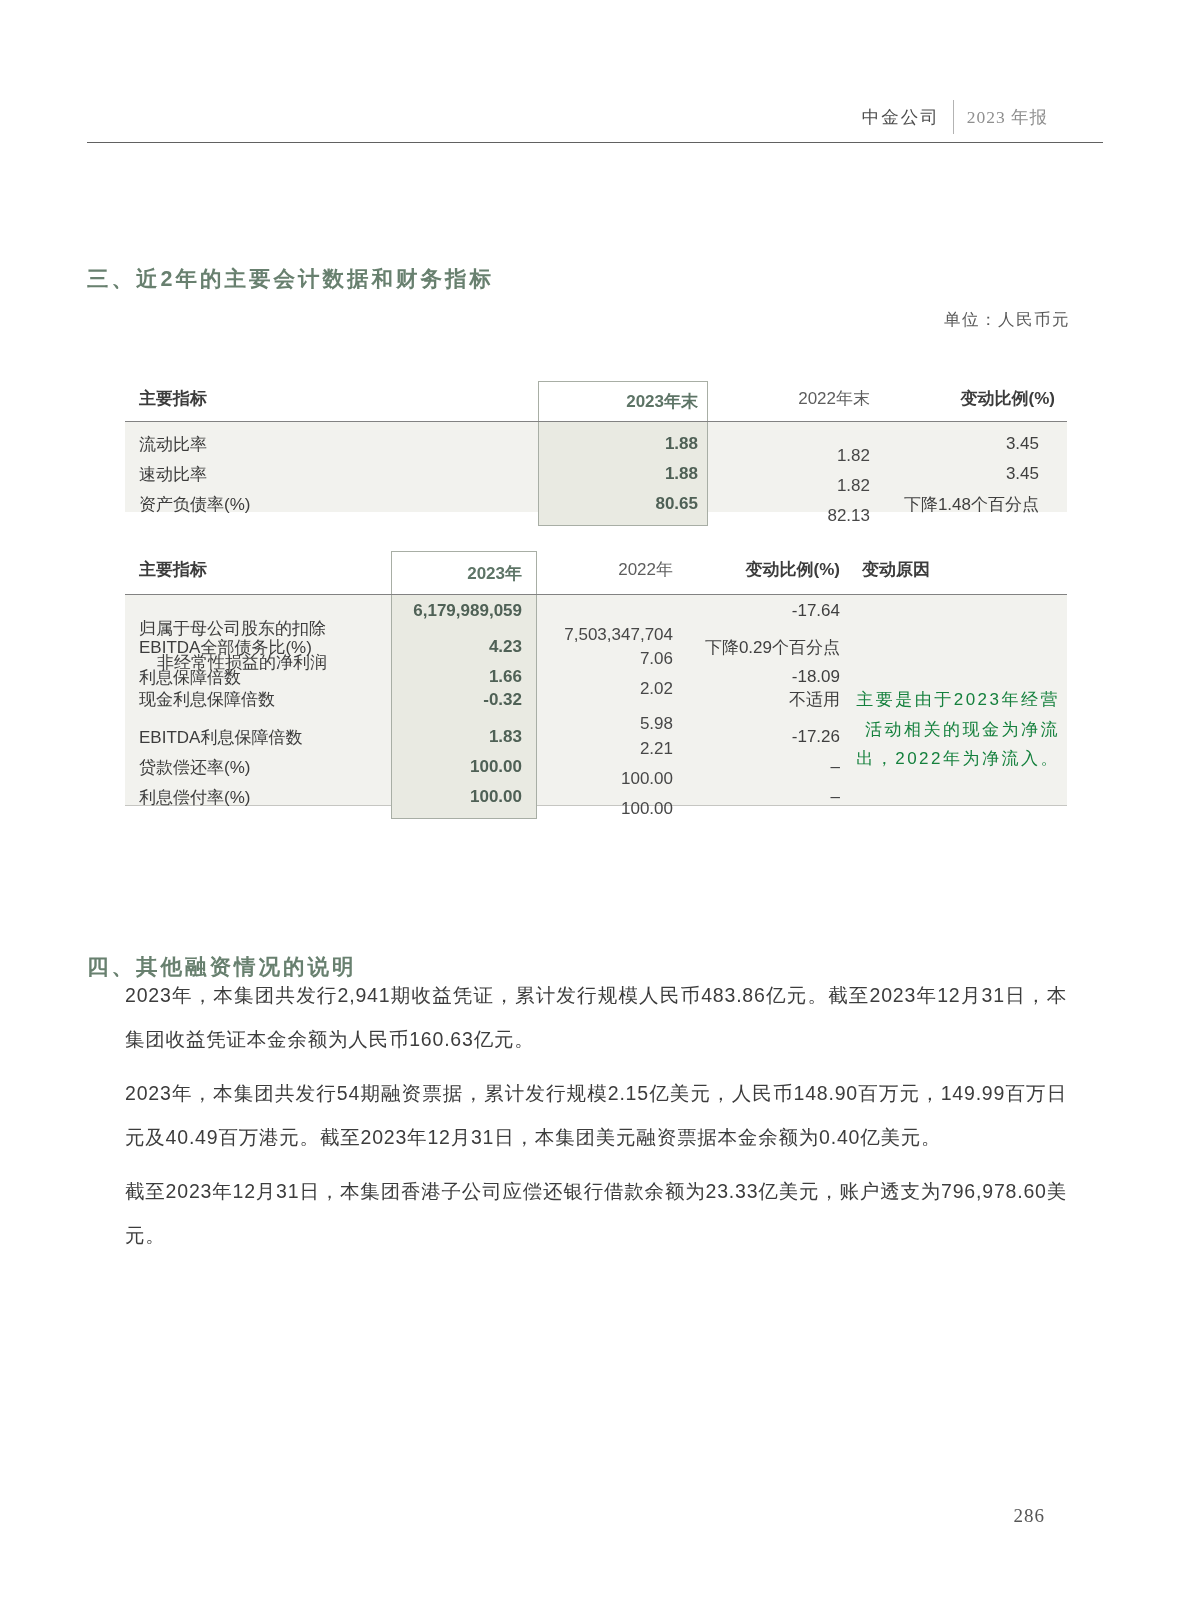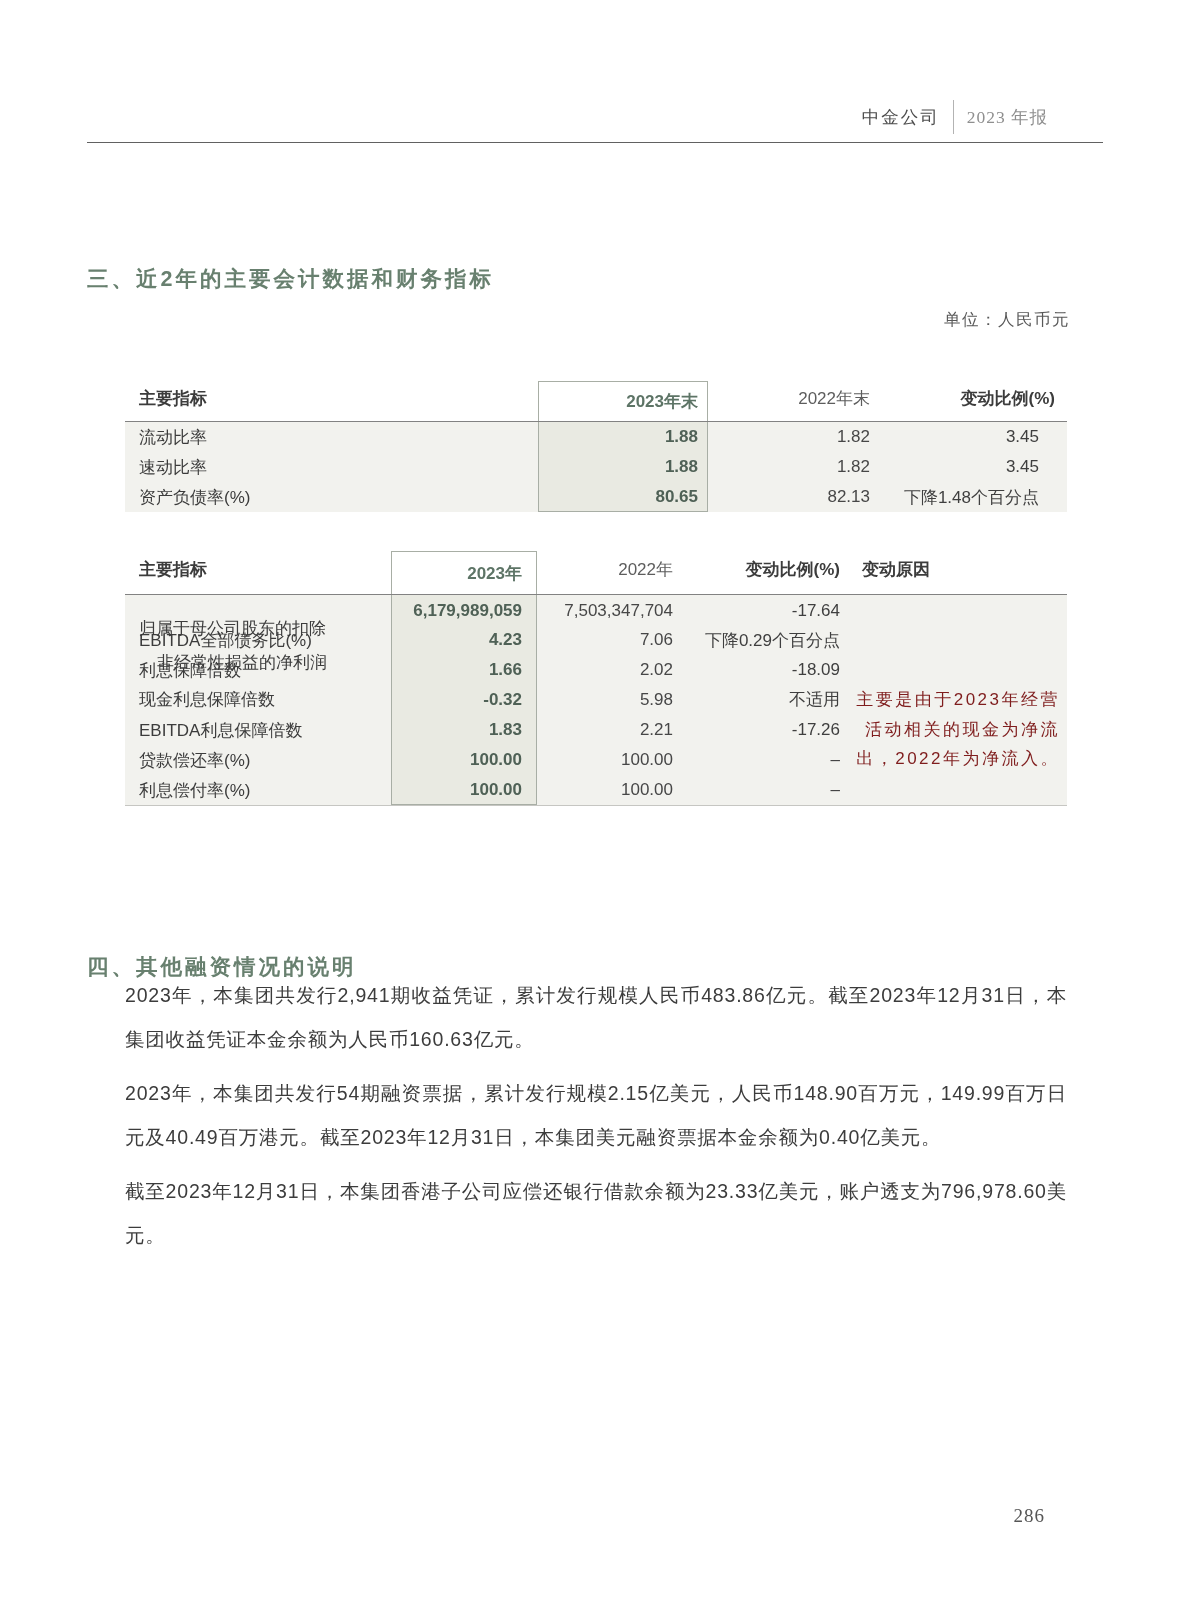--- a/index.html
+++ b/index.html
@@ -50,39 +50,39 @@
   #table2 .tbody { border-bottom:1px solid #c6c6c2; }
   .trow { display:grid; align-items:center; }
   #table1 .trow { grid-template-columns:413px 170px 167px 192px; height:30px; }
   #table2 .trow { grid-template-columns:266px 146px 145px 160px 225px; height:30px; }
   .cell-ind { padding-left:14px; text-align:left; color:#3c3c3c; }
   .cell-2023 { background:#e9eae2; border-left:1px solid #a8aea5; border-right:1px solid #a8aea5;
                text-align:right; font-weight:bold; color:#4f6156; height:100%;
                display:flex; align-items:center; justify-content:flex-end; }
   #table1 .cell-2023 { padding-right:9px; }
   #table2 .cell-2023 { padding-right:14px; }
-  .cell-2022 { text-align:right; color:#474747; }
+  .cell-2022 { text-align:right; color:#474747;margin-top:24px; }
   #table1 .cell-2022 { padding-right:5px; }
   #table2 .cell-2022 { padding-right:9px; }
   .cell-chg { text-align:right; color:#3f3f3f; white-space:nowrap; }
   #table1 .cell-chg { padding-right:28px; }
   #table2 .cell-chg { padding-right:2px; }
   .cell-reason { padding-right:7px; }
 
   
   #t2r1 { height:65px; align-items:start; }
   #t2r1 .cell-ind { line-height:34px; padding-top:17px; }
   #t2r1 .ind-l2 { padding-left:18px; }
   #t2r1 .cell-2023 { align-items:flex-start; padding-top:6px; }
   #t2r1 .cell-2022, #t2r1 .cell-chg { padding-top:6px; }
   #t2r3 { height:32px; }
   #t2r4 { height:88px; align-items:start; }
   #t2r4 > div { line-height:29px; }
   #t2r4 .cell-2023 { align-items:flex-start; }
-  #t2r4 .cell-reason { text-align:right; letter-spacing:2.5px; color:#7f1d1d; line-height:29.5px; }
+  #t2r4 .cell-reason { text-align:right; letter-spacing:2.5px; color:#15803d; line-height:29.5px; }
   #t2r7 { height:37px; }
   #t2r7 .cell-2023 { border-bottom:1px solid #a8aea5; }
   #t1r3 .cell-2023 { border-bottom:1px solid #a8aea5; }
 
   
   .paras { position:absolute; left:125px; top:973px; width:942px; font-size:19.5px;
            color:#3c3c3c; letter-spacing:0.8px; }
   .paras p { line-height:44px; text-align:justify; margin-bottom:10px; }
 
   .pageno { position:absolute; top:1505px; right:145px; font-family:"Liberation Serif", serif;

